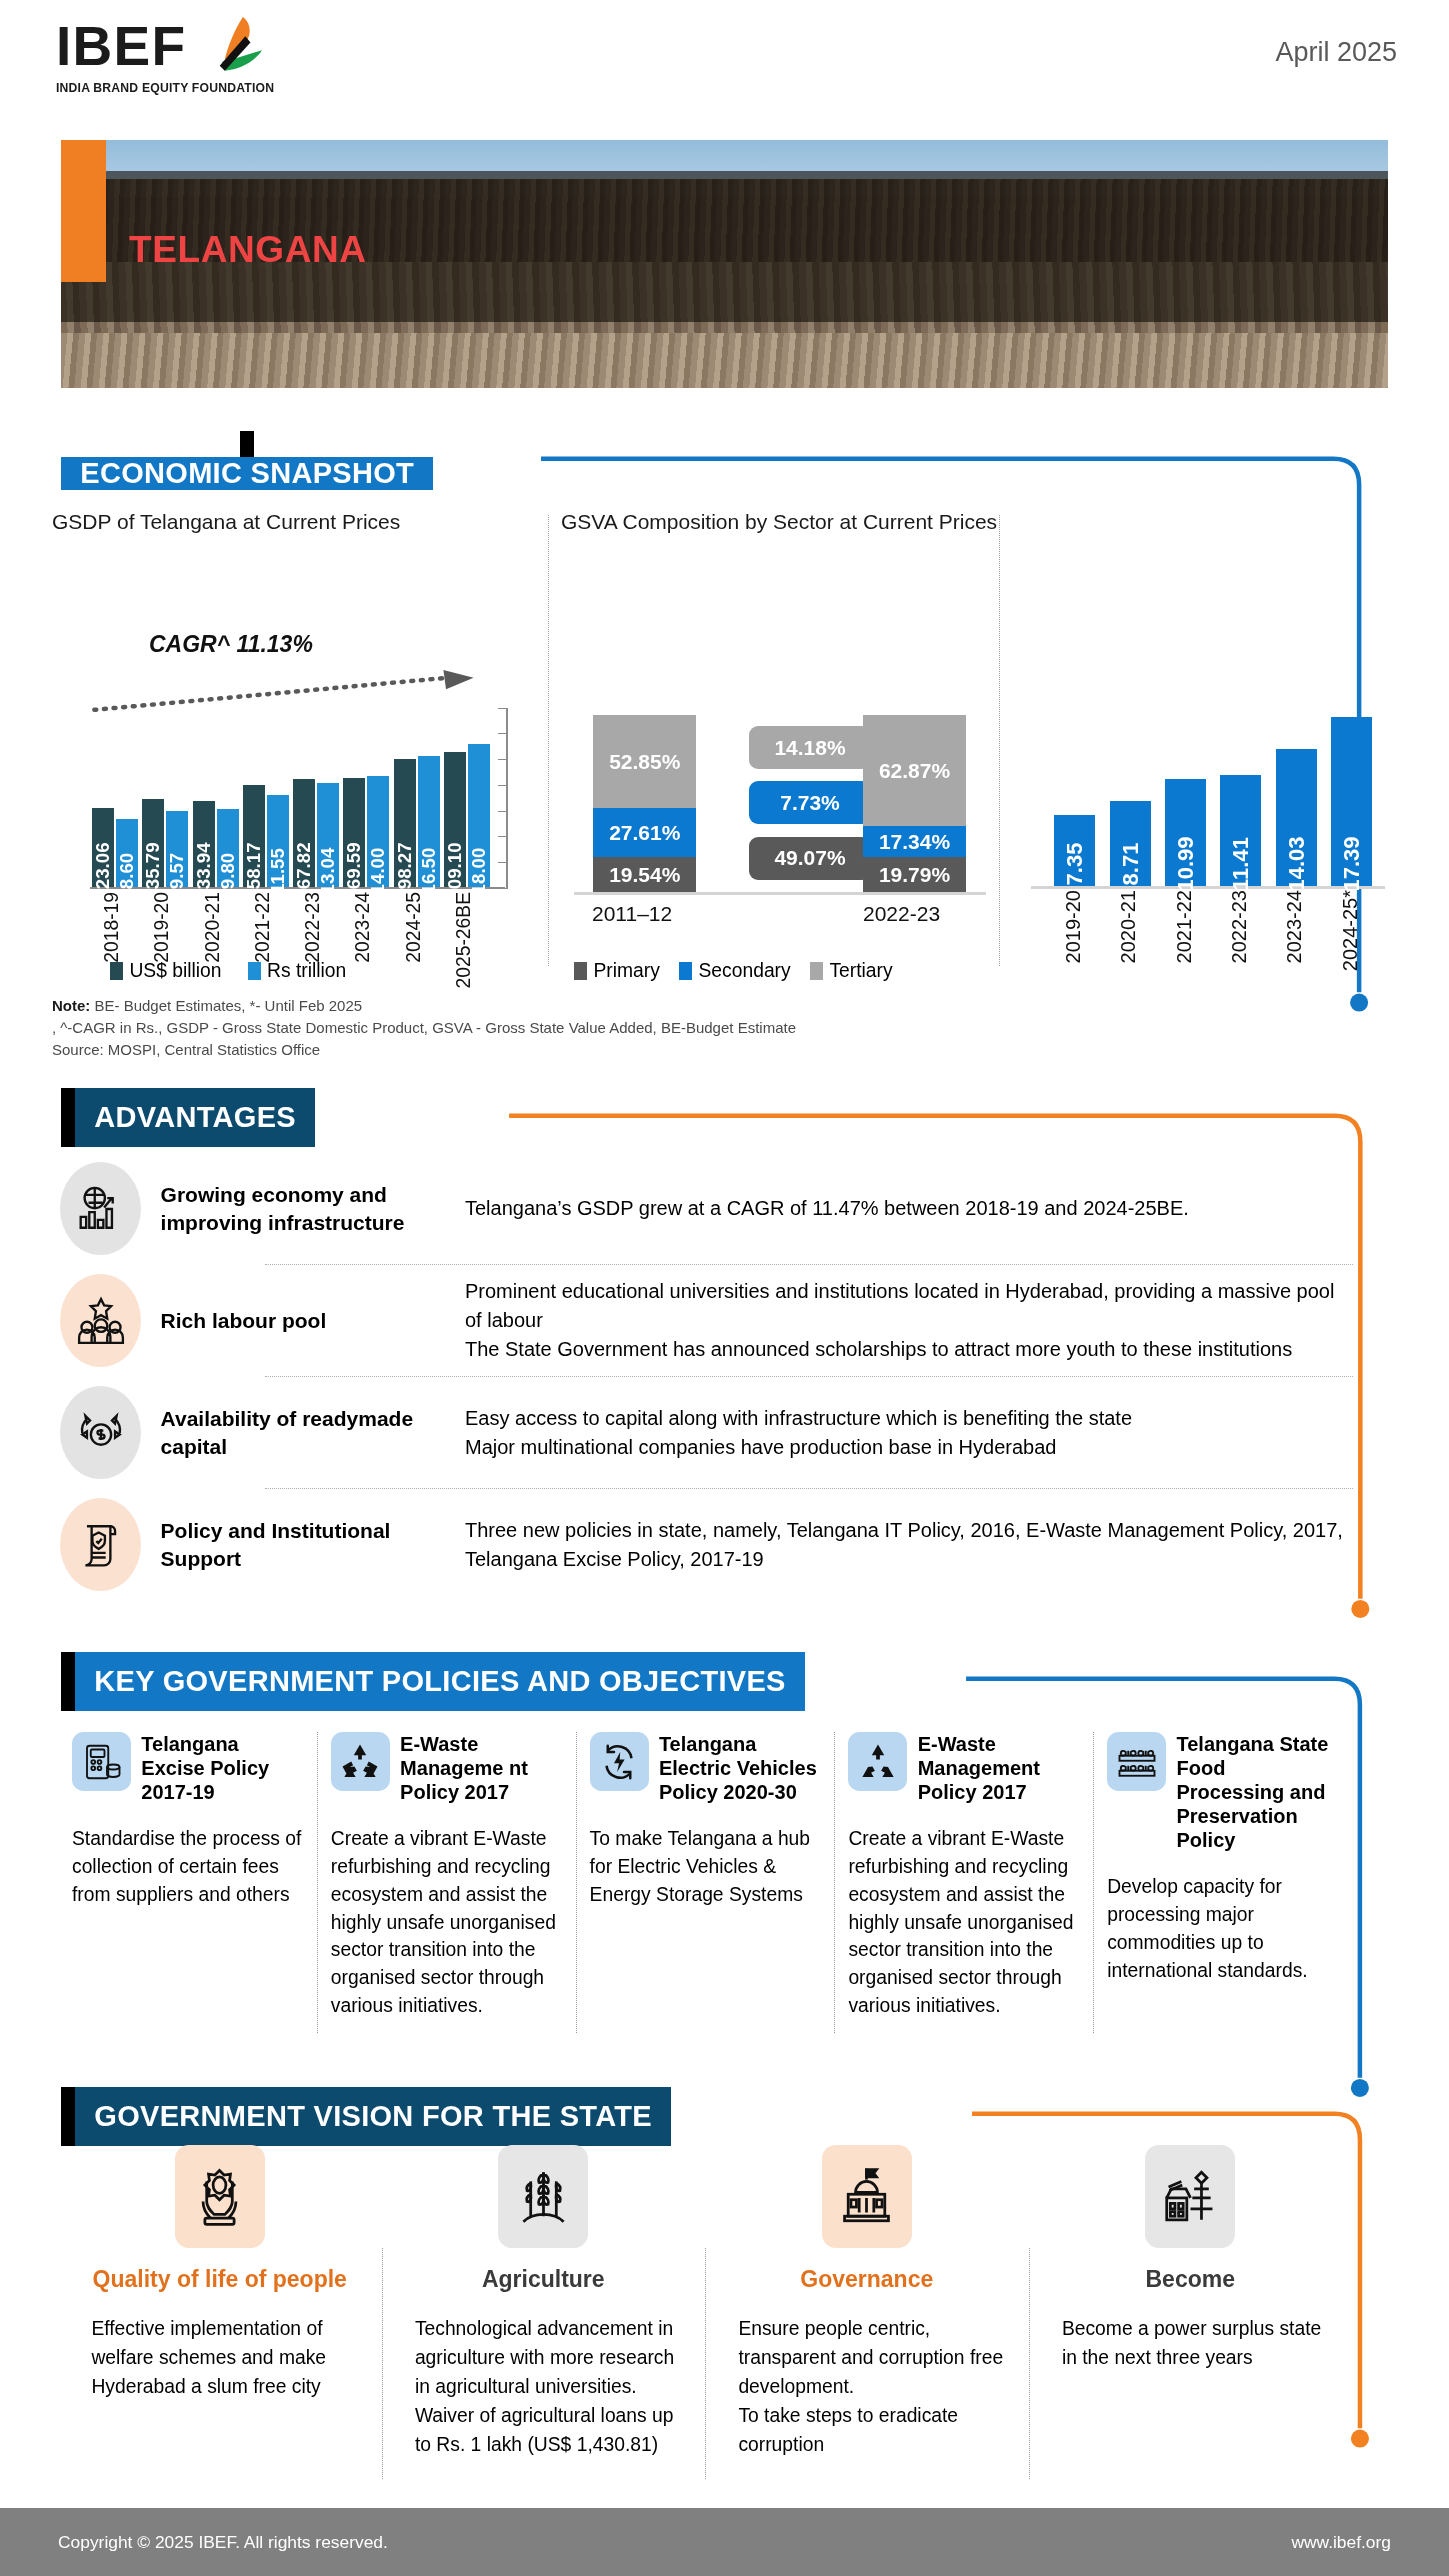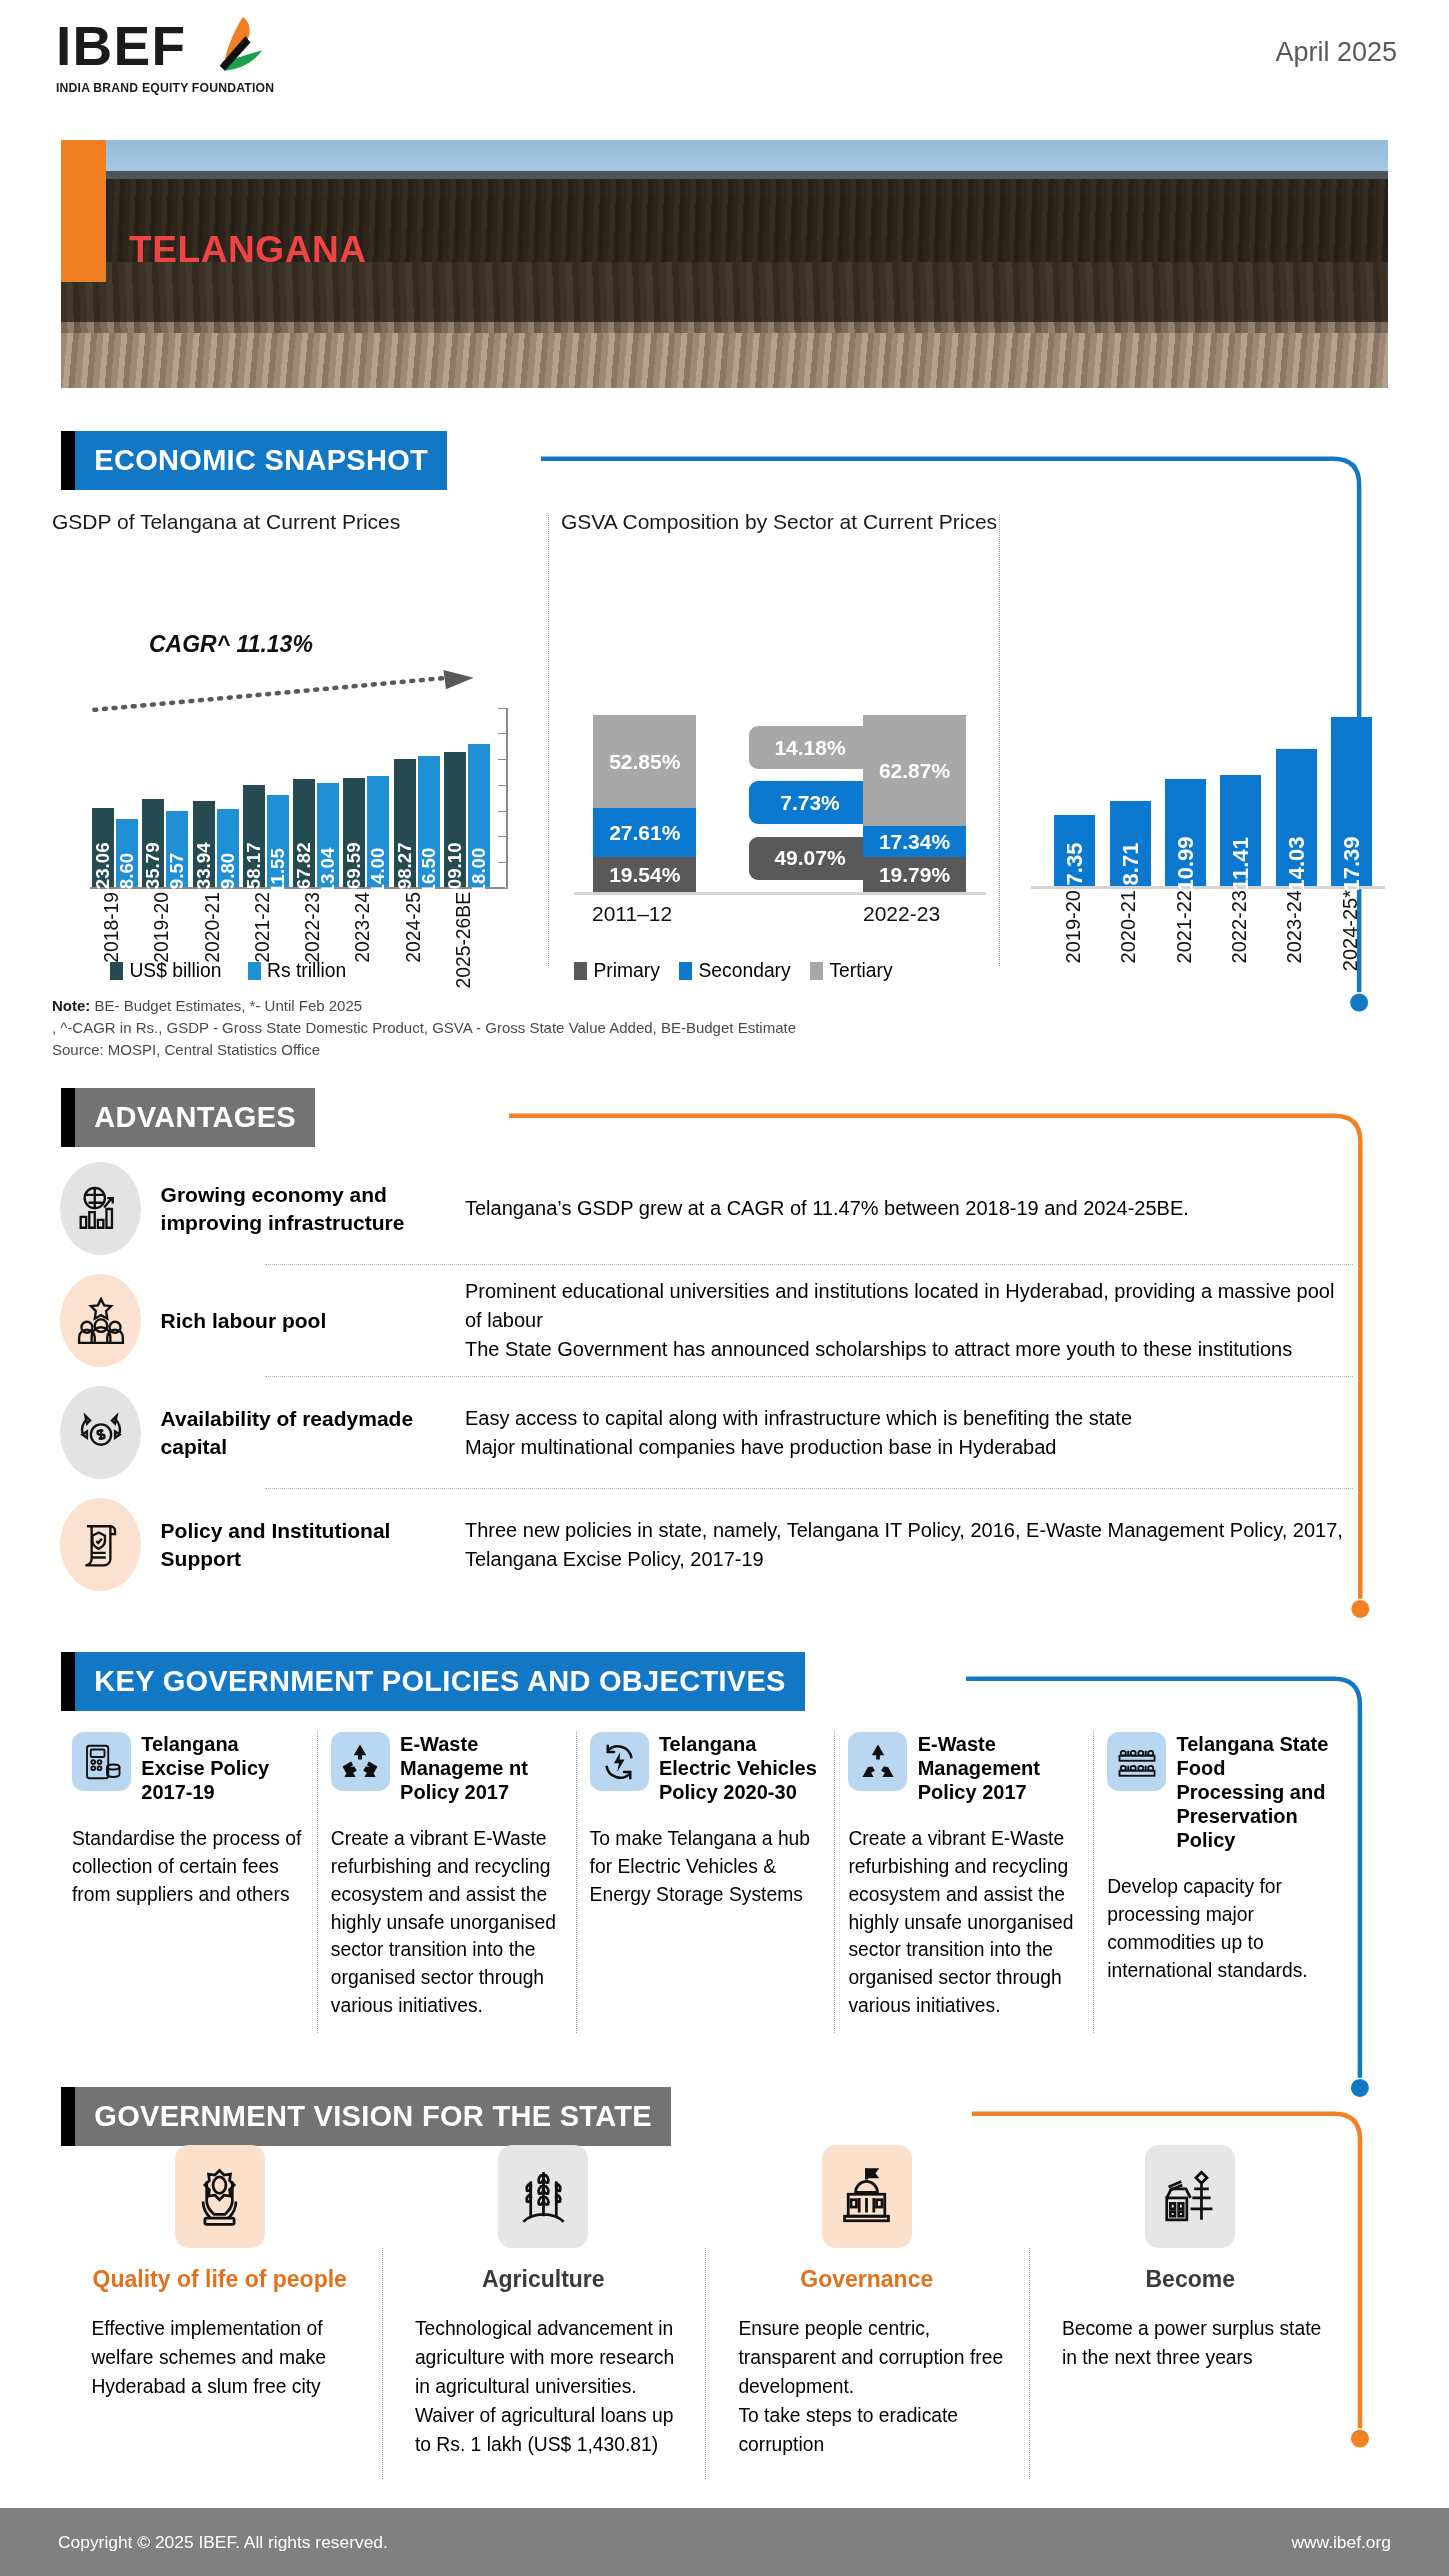--- a/index.html
+++ b/index.html
@@ -41,21 +41,21 @@
   .hero-dark { position:absolute; left:0; top:31px; width:100%; height:151px; background:rgba(20,14,8,.62); }
   .hero-orange { position:absolute; left:61px; top:140px; width:45px; height:142px; background:#ef7f22; }
   .hero-title { position:absolute; left:129px; top:229px; color:#ef4444; font-size:37px; font-weight:bold; letter-spacing:0.6px; }
 
   
   .banner { position:absolute; height:59px; display:flex; align-items:center; }
   .banner .tab { width:14px; height:59px; background:#000; }
   .banner .body { height:59px; display:flex; align-items:center; padding:0 19.3px; }
   .banner .body span { color:#fff; font-weight:bold; font-size:29px; letter-spacing:0.3px; white-space:nowrap; }
   .banner.blue .body { background:#1277c4; }
-  .banner.orange .body { background:#737373; }
+  .banner.orange .body { background:#0c4a6e; }
 
   
   .rail { position:absolute; }
   .rail svg { display:block; }
 
   
   .charts { position:absolute; left:52px; top:509px; width:1346px; height:470px; }
   .chart-col { position:absolute; top:0; height:470px; }
   .c1 { left:0; width:489px; }
   .c2 { left:509px; width:438px; }
@@ -169,21 +169,21 @@
       <div class="hero-sky"></div>
       <div class="hero-fort-top"></div>
       <div class="hero-fort-mid"></div>
       <div class="hero-fort-bot"></div>
       <div class="hero-dark"></div>
     </div>
   </div>
   <div class="hero-orange"></div>
   <div class="hero-title">TELANGANA</div>
 
-  <div class="banner blue" style="left:61px; top:431px;">
+  <div class="banner blue" style="left:61px; top:431px;flex-direction:column;">
     <div class="tab"></div>
     <div class="body">
       <span>ECONOMIC SNAPSHOT</span>
     </div>
   </div>
   <div class="rail" style="left:541px; top:451px;">
     <svg width="831" height="580" viewBox="0 0 1290 900">
       <path d="M0 12 H1230 Q1270 12 1270 52 V840" fill="none" stroke="#1277c4" stroke-width="7"></path>
       <circle cx="1270" cy="856" r="14" fill="#1277c4"></circle>
     </svg>

